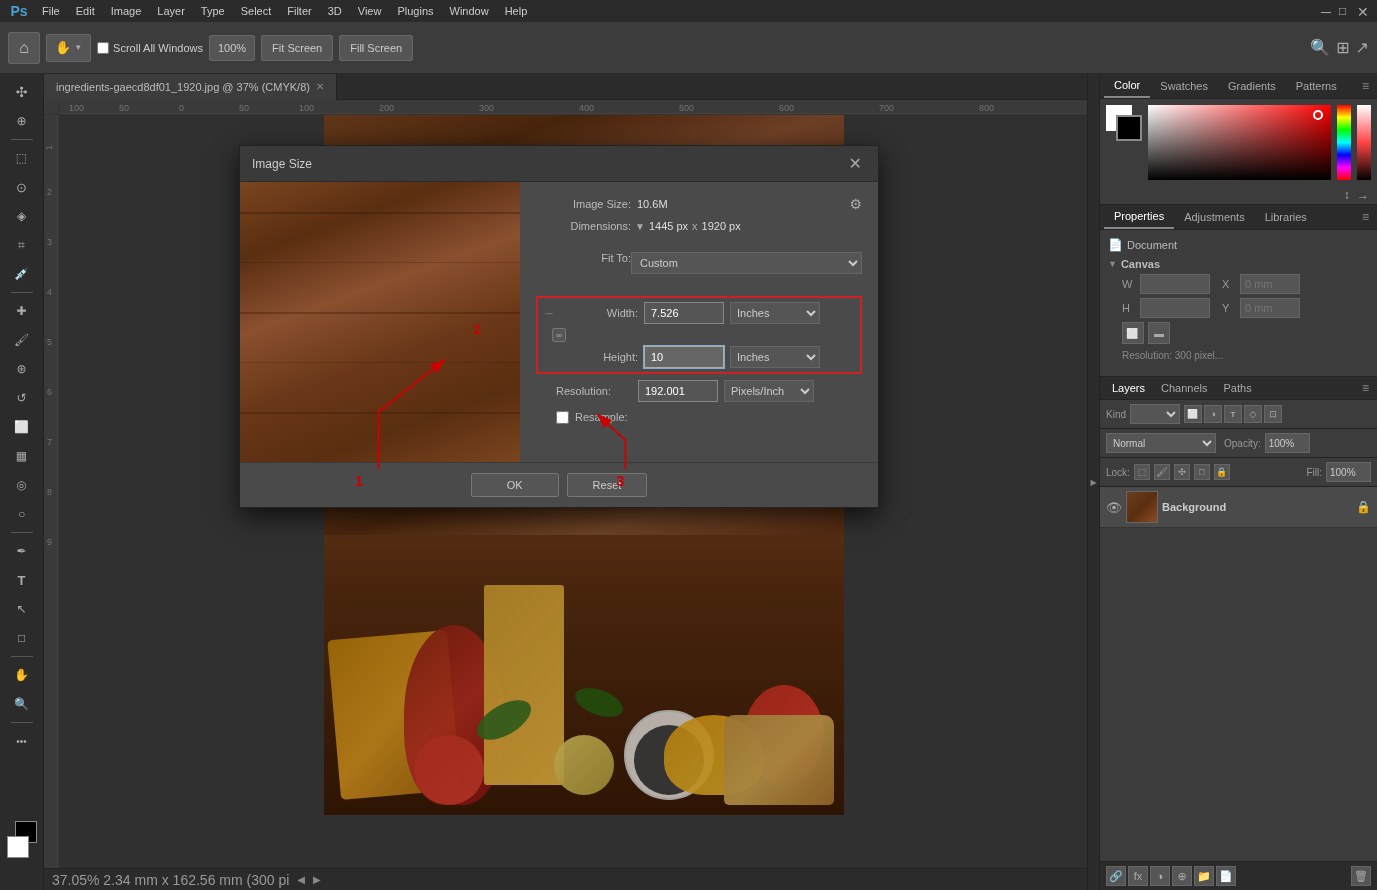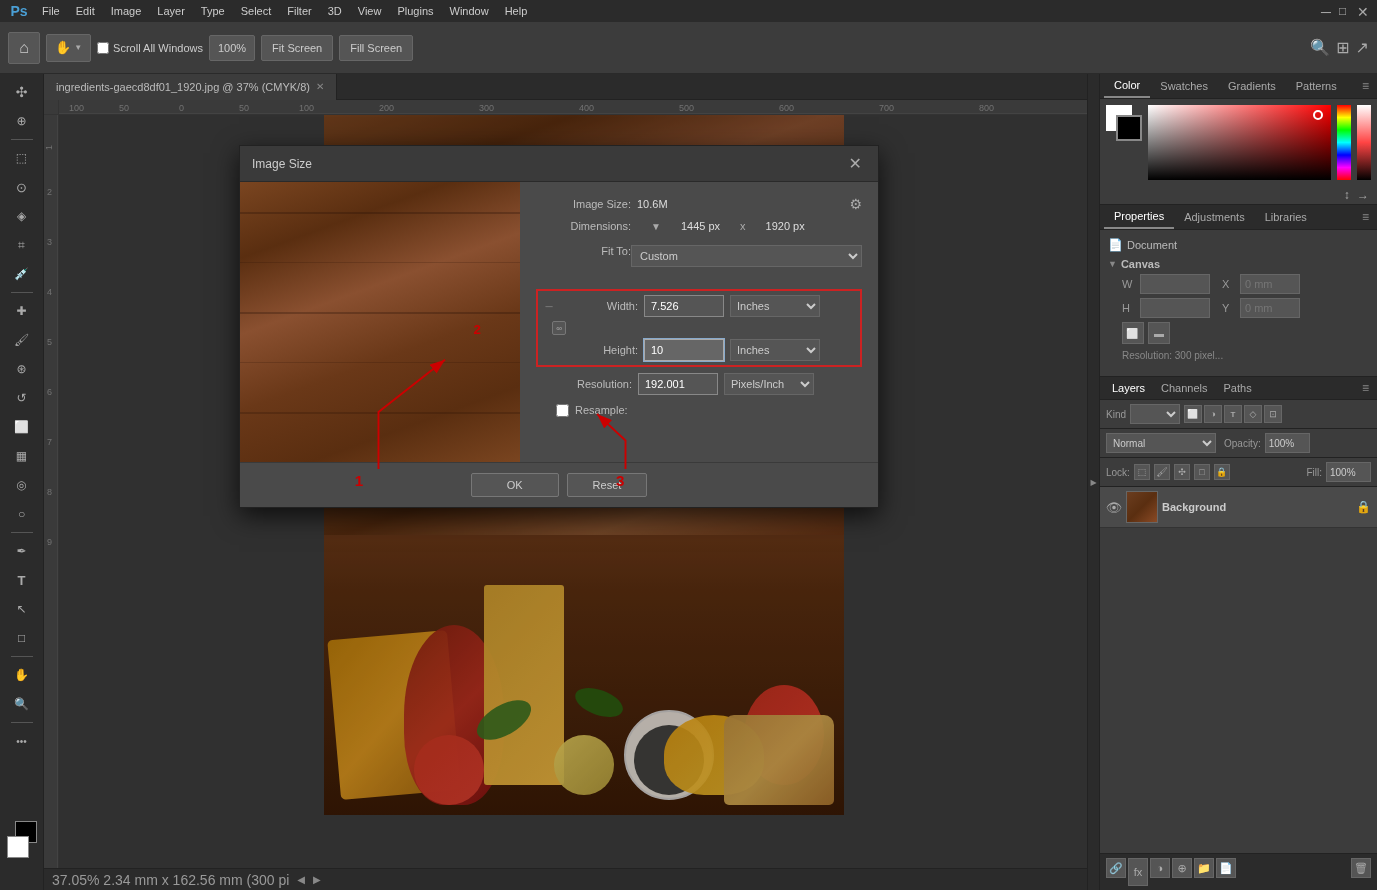--- a/index.html
+++ b/index.html
@@ -184,21 +184,21 @@
             </div>
 
             <div style="flex:1; padding:14px 16px;">
 
               <div style="display:flex; align-items:center; margin-bottom:8px; gap:6px;">
                 <span style="font-size:11px; color:#bbb; width:95px; text-align:right;">Image Size:</span>
                 <span style="font-size:11px; color:#ddd; flex:1;">10.6M</span>
                 <span style="font-size:14px; color:#aaa; cursor:pointer;">⚙</span>
               </div>
 
-              <div style="display:flex; align-items:center; margin-bottom:13px; gap:20px;">
+              <div style="display:flex; align-items:center; margin-bottom:20px; gap:4px;">
                 <span style="font-size:11px; color:#bbb; width:95px; text-align:right;">Dimensions:</span>
                 <span style="font-size:10px; color:#aaa; cursor:pointer;">▼</span>
                 <span style="font-size:11px; color:#ddd;">1445 px</span>
                 <span style="font-size:11px; color:#aaa;">x</span>
                 <span style="font-size:11px; color:#ddd;">1920 px</span>
               </div>
 
               <div style="display:flex; margin-bottom:22px; gap:0;">
                 <span style="font-size:11px; color:#bbb; width:95px; text-align:right;">Fit To:</span>
                 <select style="background:#555; border:1px solid #666; color:#ccc; font-size:11px; height:22px; flex:1; padding:0 4px;"><option>Custom</option></select>
@@ -224,21 +224,21 @@
                 <div style="display:flex; align-items:center; gap:6px;">
                   <div style="width:14px; height:14px;"></div>
                   <span style="font-size:11px; color:#bbb; width:76px; text-align:right;">Height:</span>
                   <input type="text" style="background: rgb(102, 102, 102); border: 1px solid rgb(170, 170, 170); color: rgb(255, 255, 255); padding: 3px 6px; font-size: 11px; height: 22px; width: 80px; outline: rgb(136, 170, 204) solid 1px;" value="10">
                   <select style="background:#555; border:1px solid #666; color:#ccc; font-size:11px; height:22px; width:90px; padding:0 2px;"><option>Pixels</option><option selected="">Inches</option><option>Centimeters</option><option>Millimeters</option><option>Points</option><option>Picas</option></select>
                 </div>
               </div>
 
               <div style="display:flex; align-items:center; margin-bottom:8px; gap:6px;">
                 <div style="width:14px; height:14px;"></div>
-                <span style="font-size:11px; color:#bbb; width:76px; text-align:right;">Resolution:</span>
+                <span style="font-size:11px; color:#bbb; width:76px; text-align:left;">Resolution:</span>
                 <input type="text" style="background: rgb(85, 85, 85); border: 1px solid rgb(136, 136, 136); color: rgb(255, 255, 255); padding: 3px 6px; font-size: 11px; height: 22px; width: 80px;" value="192.001">
                 <select style="background:#555; border:1px solid #666; color:#ccc; font-size:11px; height:22px; width:90px; padding:0 2px;"><option selected="">Pixels/Inch</option><option>Pixels/Centimeter</option></select>
               </div>
 
               <div style="display:flex; align-items:center; margin-bottom:10px; gap:6px;">
                 <div style="width:14px; height:14px;"></div>
                 <input type="checkbox" style="width: 13px; height: 13px;">
                 <span style="font-size:11px; color:#bbb;">Resample:</span>
               </div>
             </div>
@@ -411,21 +411,21 @@
             <div style="display:flex; align-items:center; gap:4px; padding:4px 6px; background:#4a4a4a; border-bottom:1px solid #333; cursor:pointer;">
               <div style="width:16px; height:16px; display:flex; align-items:center; justify-content:center; color:#aaa; font-size:13px;">👁</div>
               <div style="width:32px; height:32px; background:linear-gradient(135deg, #6b3d20, #5a2e10, #8a4a25); border:1px solid #666; flex-shrink:0;"></div>
               <span style="font-size:11px; color:#ccc; flex:1;font-weight:bold;">Background</span>
               <span style="font-size:12px; color:#888;">🔒</span>
             </div>
           </div>
 
           <div style="padding:4px 6px; display:flex; gap:2px; background:#2b2b2b; border-top:1px solid #222;">
             <div style="width:20px; height:20px; background:#555; border:1px solid #666; color:#aaa; display:flex; align-items:center; justify-content:center; font-size:11px; cursor:pointer;">🔗</div>
-            <div style="width:20px; height:28px; background:#555; border:1px solid #666; color:#aaa; display:flex; align-items:center; justify-content:center; font-size:11px; cursor:pointer;">fx</div>
+            <div style="width:20px; height:20px; background:#555; border:1px solid #666; color:#aaa; display:flex; align-items:center; justify-content:center; font-size:11px; cursor:pointer;">fx</div>
             <div style="width:20px; height:20px; background:#555; border:1px solid #666; color:#aaa; display:flex; align-items:center; justify-content:center; font-size:11px; cursor:pointer;">◑</div>
             <div style="width:20px; height:20px; background:#555; border:1px solid #666; color:#aaa; display:flex; align-items:center; justify-content:center; font-size:11px; cursor:pointer;">⊕</div>
             <div style="width:20px; height:20px; background:#555; border:1px solid #666; color:#aaa; display:flex; align-items:center; justify-content:center; font-size:11px; cursor:pointer;">📁</div>
             <div style="width:20px; height:20px; background:#555; border:1px solid #666; color:#aaa; display:flex; align-items:center; justify-content:center; font-size:11px; cursor:pointer;">📄</div>
             <div style="flex:1;"></div>
             <div style="width:20px; height:20px; background:#555; border:1px solid #666; color:#aaa; display:flex; align-items:center; justify-content:center; font-size:11px; cursor:pointer;">🗑</div>
           </div>
         </div>
 
       </div>

